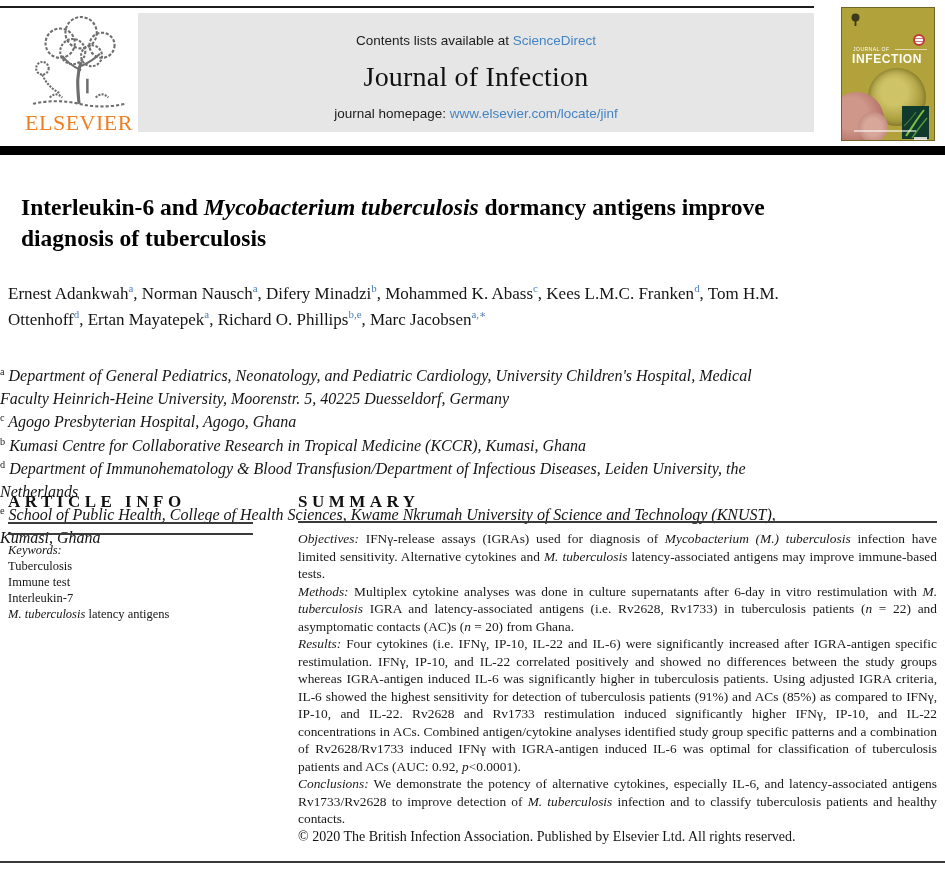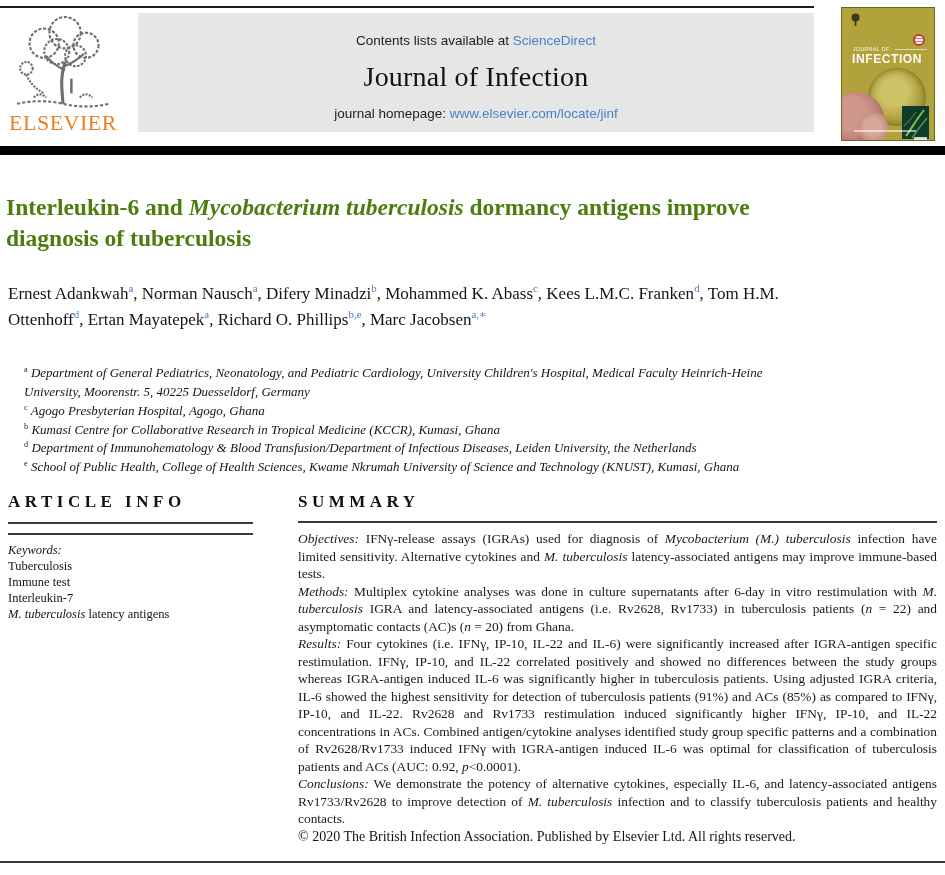--- a/index.html
+++ b/index.html
@@ -2,21 +2,21 @@
 <html><head>
 <meta charset="utf-8">
 <style>
   * { margin:0; padding:0; box-sizing:border-box; }
   html,body { width:945px; height:875px; background:#fff; color:#141414;
     font-family:"Liberation Serif","DejaVu Serif",serif; }
   .page { position:relative; width:945px; height:875px; overflow:hidden; }
 
   
   .top-rule { position:absolute; left:0; top:6px; width:814px; height:2px; background:#1c1c1c; }
-  .elsevier-logo { position:absolute; left:6px; top:16px; width:114px; text-align:center; }
+  .elsevier-logo { position:absolute; left:22px; top:16px; width:114px; text-align:center; }
   .elsevier-logo svg { display:block; margin:0 auto; }
   .elsevier-wordmark { font-family:"Liberation Serif",serif; font-size:22px; letter-spacing:.5px;
     color:#ee7f22; font-weight:400; margin-top:2px; }
 
   .header-box { position:absolute; left:138px; top:13px; width:676px; height:119px;
     background:#e6e6e6; display:flex; flex-direction:column; align-items:center;
     justify-content:space-between; padding:20px 0 11px 0; }
   .contents-line, .homepage-line { font-family:"Liberation Sans","DejaVu Sans",sans-serif;
     font-size:13.5px; color:#1c1c1c; }
   .journal-title { font-size:28px; color:#111; letter-spacing:.2px;text-align:center; }
@@ -40,27 +40,27 @@
     background:radial-gradient(circle at 40% 40%, #cf968a 0 35%, #b06c60 75%, #9c584e 100%); }
   .cover-pink2 { position:absolute; left:16px; top:104px; width:30px; height:30px; border-radius:50%;
     background:radial-gradient(circle at 50% 50%, #d7a79a 0 40%, #b3746a 100%); }
   .cover-green { position:absolute; right:5px; top:98px; width:27px; height:33px; background:#113a2e; }
   .cover-bottomline { position:absolute; left:12px; top:122px; width:62px; height:2px; background:rgba(255,255,255,.55); }
   .cover-society { position:absolute; right:7px; top:129px; width:13px; height:3px; background:rgba(255,255,255,.8); }
 
   .black-bar { position:absolute; left:0; top:146px; width:945px; height:9px; background:#000; }
 
   
-  .article-title { position:absolute; left:6px; top:192px; width:778px; font-size:23.5px;
-    line-height:1.32; color:#4d7c0f; }
+  .article-title { position:absolute; left:21px; top:192px; width:778px; font-size:23.5px;
+    line-height:1.32; color:#000000; }
   .authors { position:absolute; left:8px; top:281px; width:790px; font-size:17px; line-height:1.52; }
   sup { font-size:64%; line-height:0; }
   .seg-sup { color:#4a7ebc; }
   .seg-i { font-style:italic; }
-  .affiliations { position:absolute; left:24px; top:364px; width:790px; font-size:13px;
+  .affiliations { position:absolute; left:0; top:364px; width:790px; font-size:16px;
     font-style:italic; line-height:1.45; }
   .affiliations sup { color:#222; font-style:normal; }
 
   
   .columns { position:absolute; left:8px; top:492px; width:929px; display:flex; }
   .col-left { width:252px; flex:none; }
   .col-right { margin-left:38px; width:639px; flex:none; }
   .section-heading { font-size:17px; font-weight:bold; letter-spacing:4.5px; color:#111; }
   .rule { height:2px; background:#3a3a3a; }
   .col-left .rule { width:245px; }

